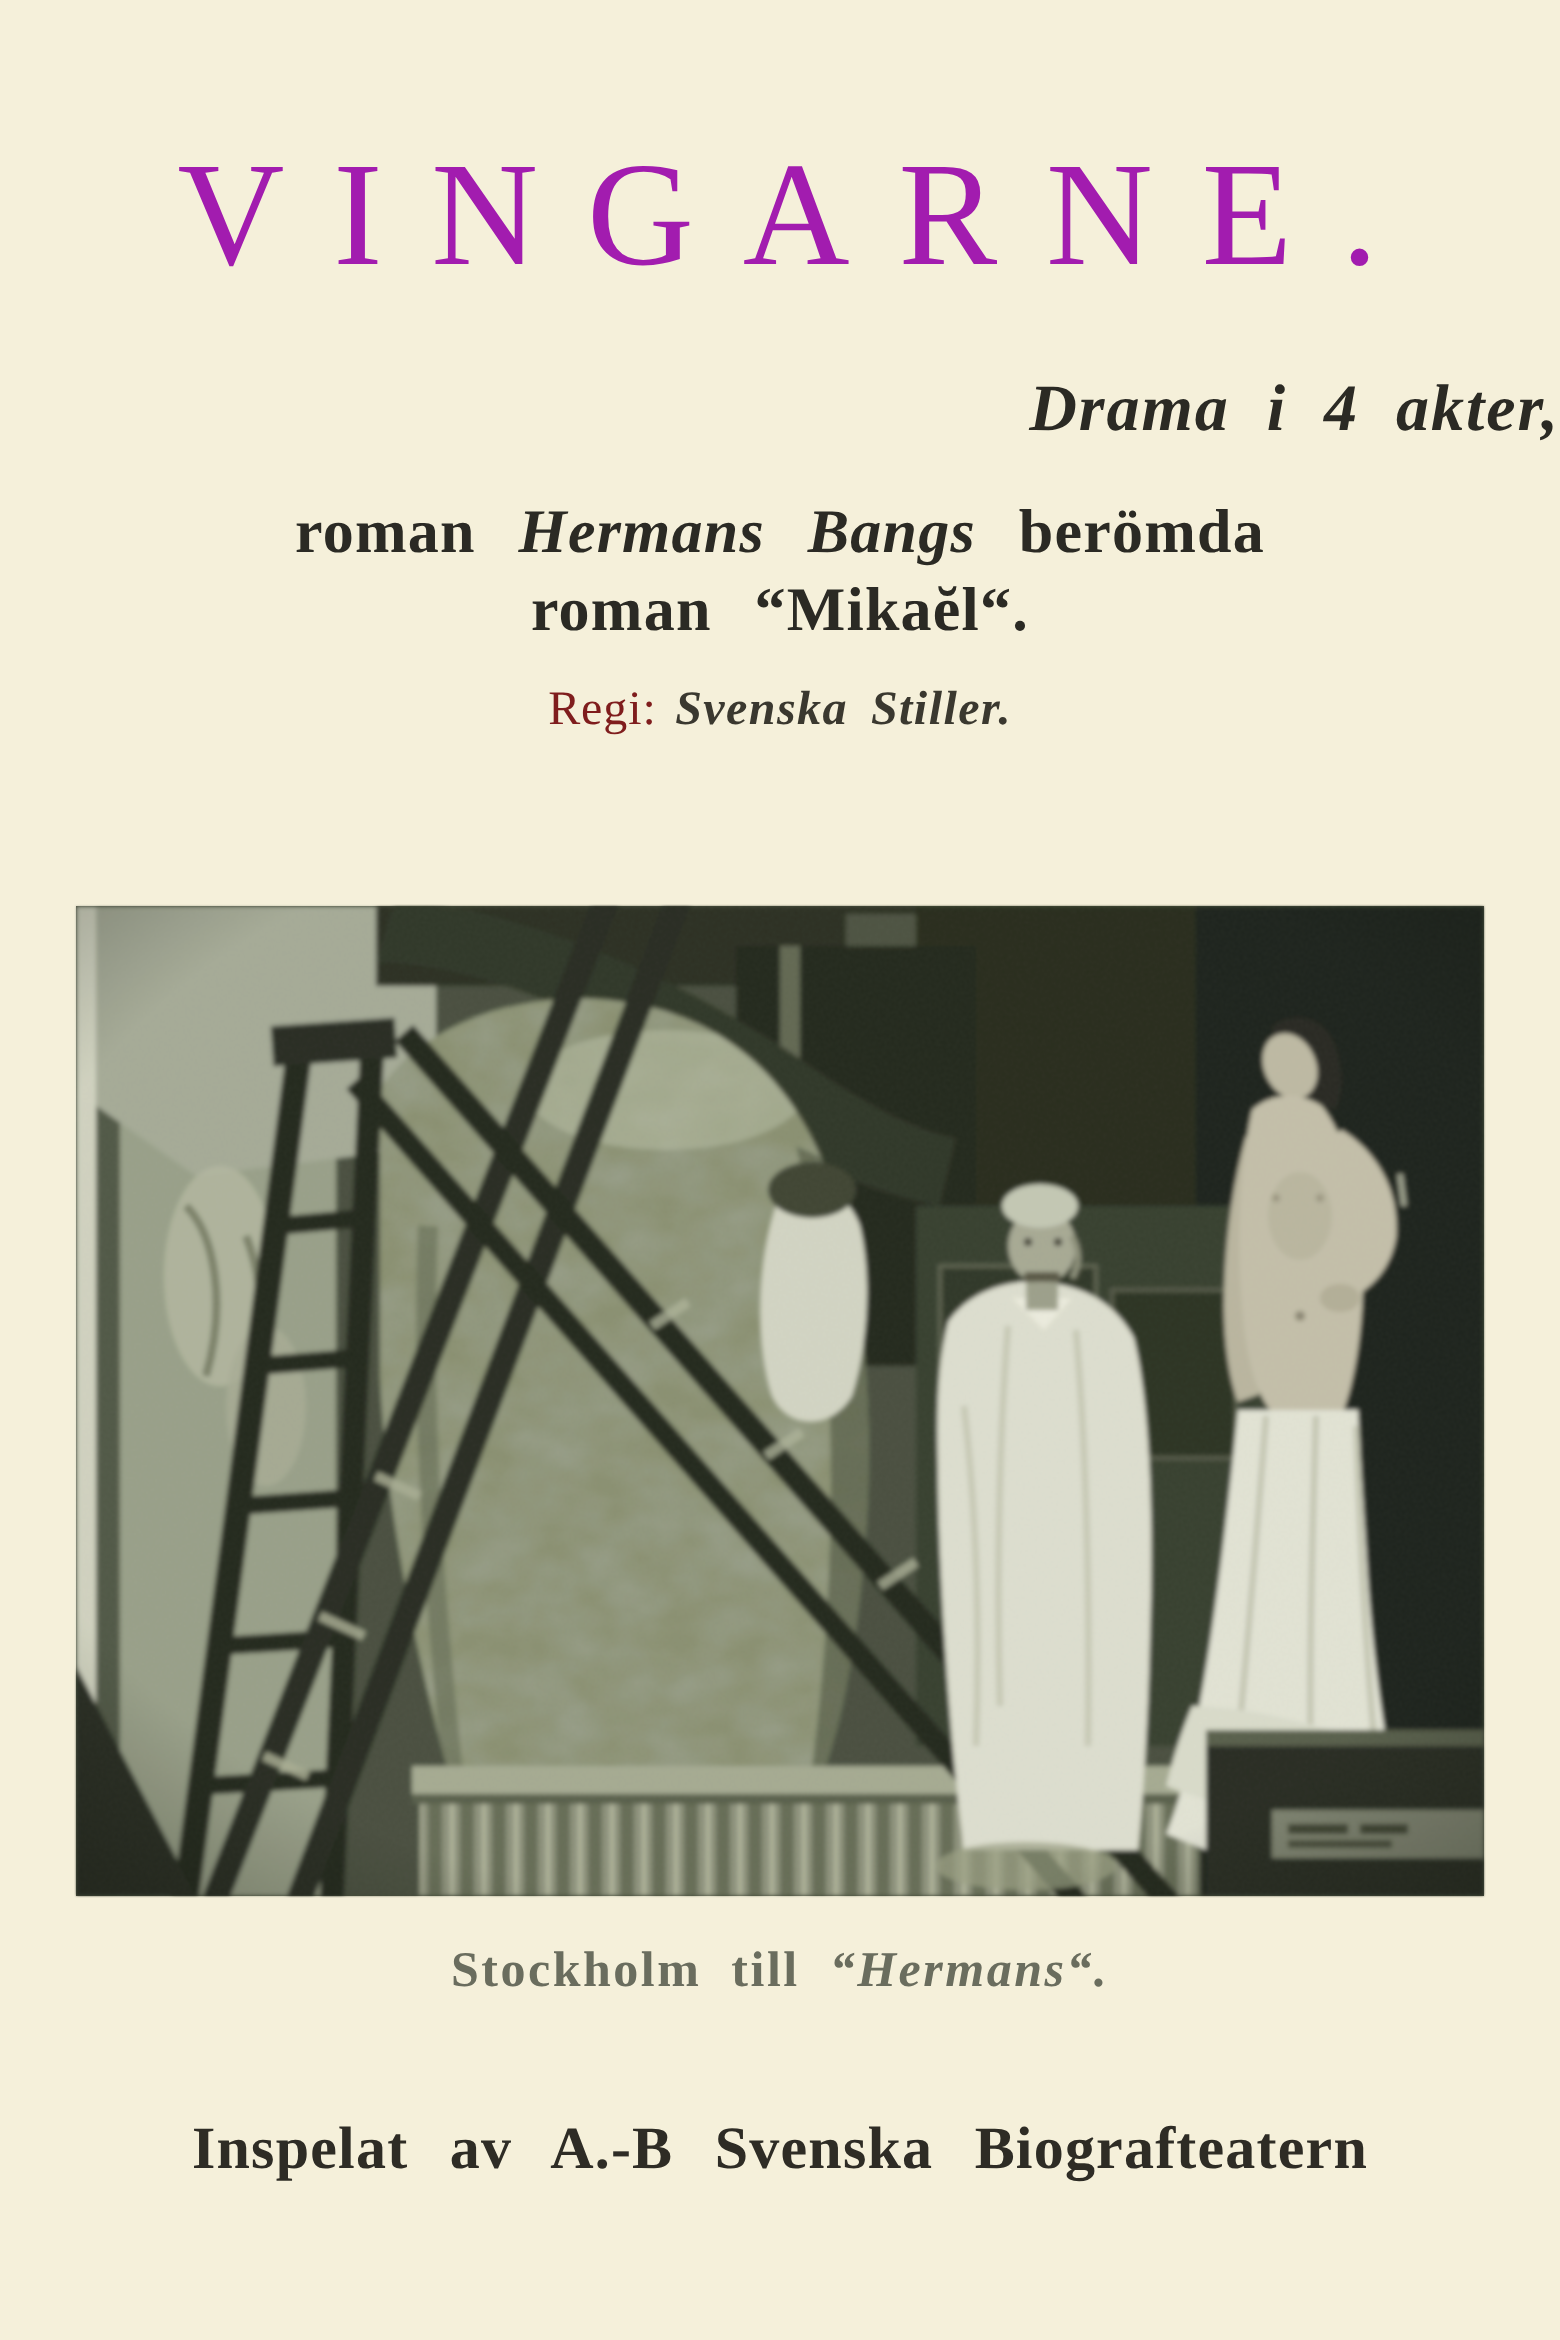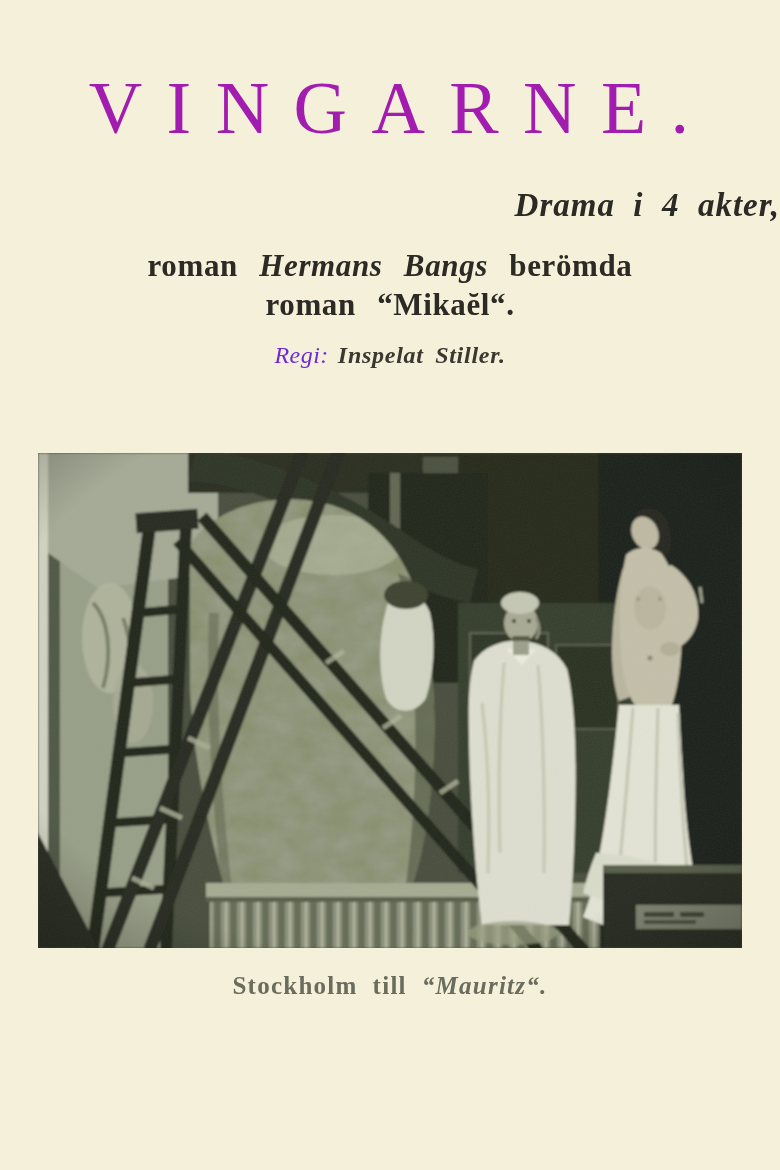--- a/index.html
+++ b/index.html
@@ -42,21 +42,21 @@
     color: #2b2a24;
   }
   .novel-line2 { margin-top: 8px; }
   .italic { font-style: italic; }
   .director {
     margin-top: 23px;
     text-align: center;
     font-size: 24px;
     line-height: 1;
   }
-  .director .label { color: #6d28d9; letter-spacing: 0.02em; font-style: italic; }
+  .director .label { color: #7f1d1d; letter-spacing: 0.02em; }
   .director .name {
     margin-left: 0.38em;
     font-weight: 700;
     font-style: italic;
     color: #3a382f;
     letter-spacing: 0.03em;
     word-spacing: 0.2em;
   }
   figure.photo {
     width: 704px;
@@ -96,21 +96,21 @@
 <body>
 
 <h1 class="title">VINGARNE.</h1>
 
 <p class="subtitle">Drama i 4 akter,</p>
 
 <p class="novel-line"><span>roman </span><span class="italic">Hermans Bangs</span><span> berömda</span></p>
 
 <p class="novel-line novel-line2"><span>roman </span><span>“Mikaĕl“.</span></p>
 
-<p class="director"><span class="label">Regi:</span><span class="name">Inspelat Stiller.</span></p>
+<p class="director"><span class="label">Regi:</span><span class="name">Svenska Stiller.</span></p>
 
 <figure class="photo" role="img" aria-label="Sculptor's studio: a stepladder and leaning ladders beside a large rough-hewn sculpture on a fringed pedestal; the sculptor in a long white smock stands at center while a bare-chested model draped in white cloth poses looking upward on a table at right">
   <svg viewBox="0 0 704 495" preserveAspectRatio="none" aria-hidden="true">
     <defs>
       <filter id="soft" x="-5%" y="-5%" width="110%" height="110%">
         <feGaussianBlur stdDeviation="1.1"></feGaussianBlur>
       </filter>
       <filter id="mottle" x="0%" y="0%" width="100%" height="100%">
         <feTurbulence type="fractalNoise" baseFrequency="0.035 0.05" numOctaves="4" seed="11"></feTurbulence>
         <feColorMatrix type="matrix" values="0 0 0 0 0.33  0 0 0 0 0.36  0 0 0 0 0.27  0 0 0 1.5 -0.3"></feColorMatrix>
@@ -232,15 +232,15 @@
 
       <ellipse cx="475" cy="480" rx="45" ry="12" fill="#9ba183" opacity="0.7"></ellipse>
       <polygon points="0,380 60,495 0,495" fill="#20261a"></polygon>
     </g>
 
     <rect width="704" height="495" filter="url(#grain)" opacity="0.2"></rect>
     <rect width="704" height="495" fill="url(#vig)"></rect>
   </svg>
 </figure>
 
-<p class="caption"><span>Stockholm till </span><span class="italic">“Mauritz“.</span></p>
-
-<p class="production"><br></p>
+<p class="caption"><span>Stockholm till </span><span class="italic">“Hermans“.</span></p>
+
+<p class="production"><span>Inspelat av A.-B Svenska Biografteatern</span><br></p>
 
 </body></html>

